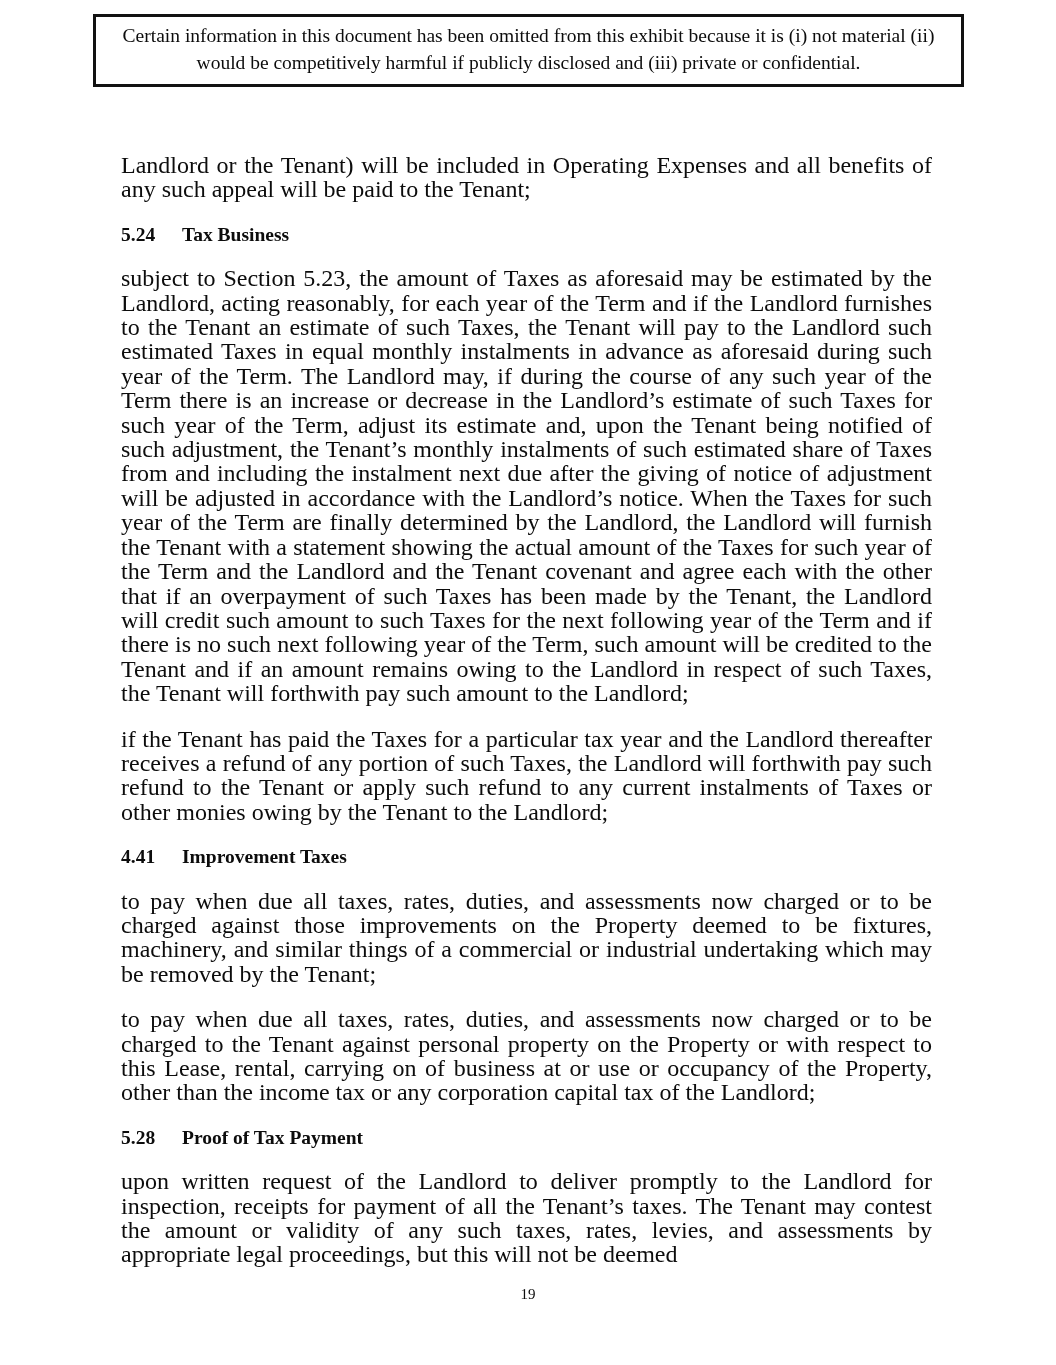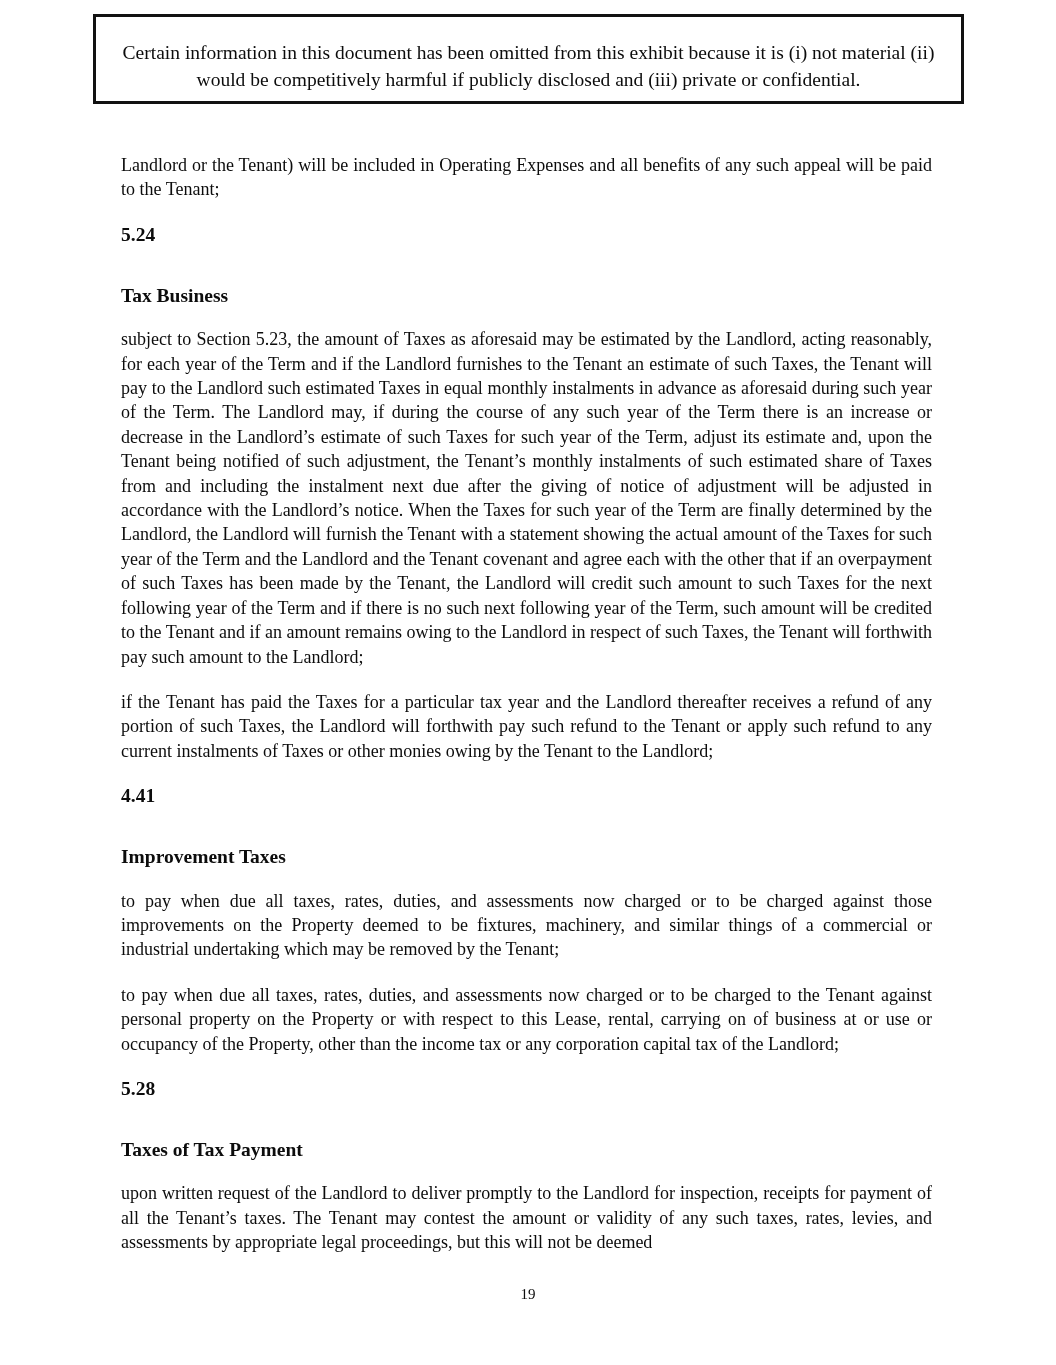--- a/index.html
+++ b/index.html
@@ -15,46 +15,45 @@
     height: 1365px;
     background: #ffffff;
     overflow: hidden;
   }
   .notice-box {
     position: absolute;
     left: 93px;
     top: 14px;
     width: 871px;
     border: 3px solid #111111;
-    padding: 22px 14px 8px;
+    padding: 5px 14px 8px;
     text-align: center;
   }
   .notice-box p {
     font-size: 19.5px;
     line-height: 27px;
   }
   .content {
     position: absolute;
     left: 121px;
     top: 153px;
     width: 811px;
   }
   .para {
-    font-size: 18px;
+    font-size: 24px;
     line-height: 24.4px;
     text-align: justify;
   }
   .section { margin-top: 21px; }
   .heading {
     font-size: 19.5px;
     line-height: 24.4px;
     font-weight: bold;
     margin-bottom: 19px;
     display: flex;
-    flex-direction: column;
   }
   .sec-num {
     width: 61px;
     flex: 0 0 61px;
   }
   .page-number {
     position: absolute;
     left: 0;
     right: 0;
     top: 1286px;
@@ -95,21 +94,21 @@
       <p class="para">to pay when due all taxes, rates, duties, and assessments now charged or to be charged against those improvements on the Property deemed to be fixtures, machinery, and similar things of a commercial or industrial undertaking which may be removed by the Tenant;</p>
     </div>
 
     <div class="section">
       <p class="para">to pay when due all taxes, rates, duties, and assessments now charged or to be charged to the Tenant against personal property on the Property or with respect to this Lease, rental, carrying on of business at or use or occupancy of the Property, other than the income tax or any corporation capital tax of the Landlord;</p>
     </div>
 
     <div class="section">
       <h2 class="heading">
         <span class="sec-num">5.28</span>
-        <span class="sec-title">Taxes of Tax Payment</span>
+        <span class="sec-title">Proof of Tax Payment</span>
       </h2>
       <p class="para">upon written request of the Landlord to deliver promptly to the Landlord for inspection, receipts for payment of all the Tenant’s taxes.  The Tenant may contest the amount or validity of any such taxes, rates, levies, and assessments by appropriate legal proceedings, but this will not be deemed</p>
     </div>
 
   </div>
 
   <div class="page-number">19</div>
 
 </div>
 

